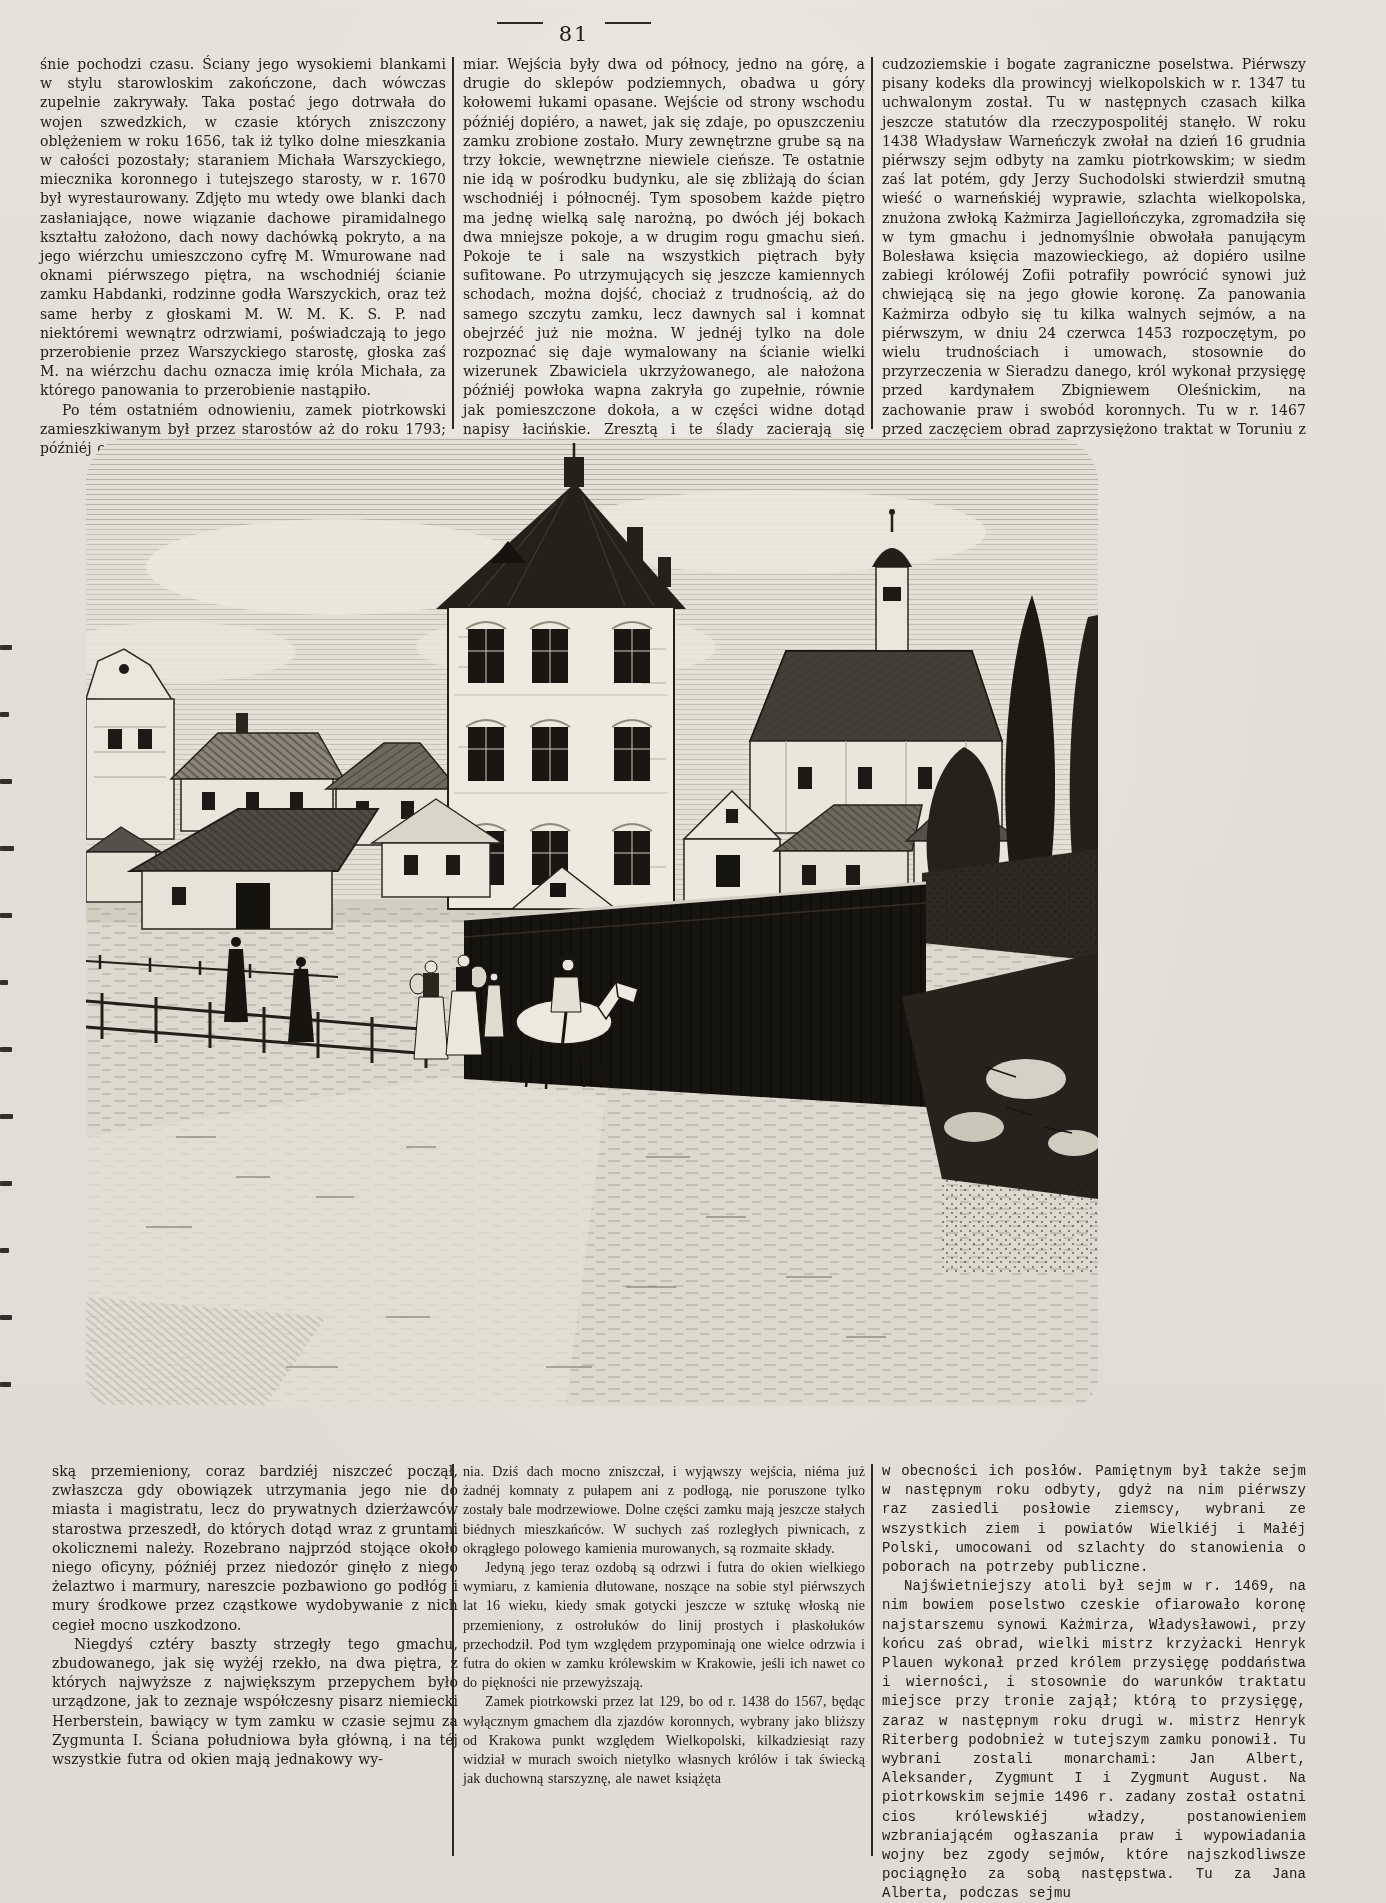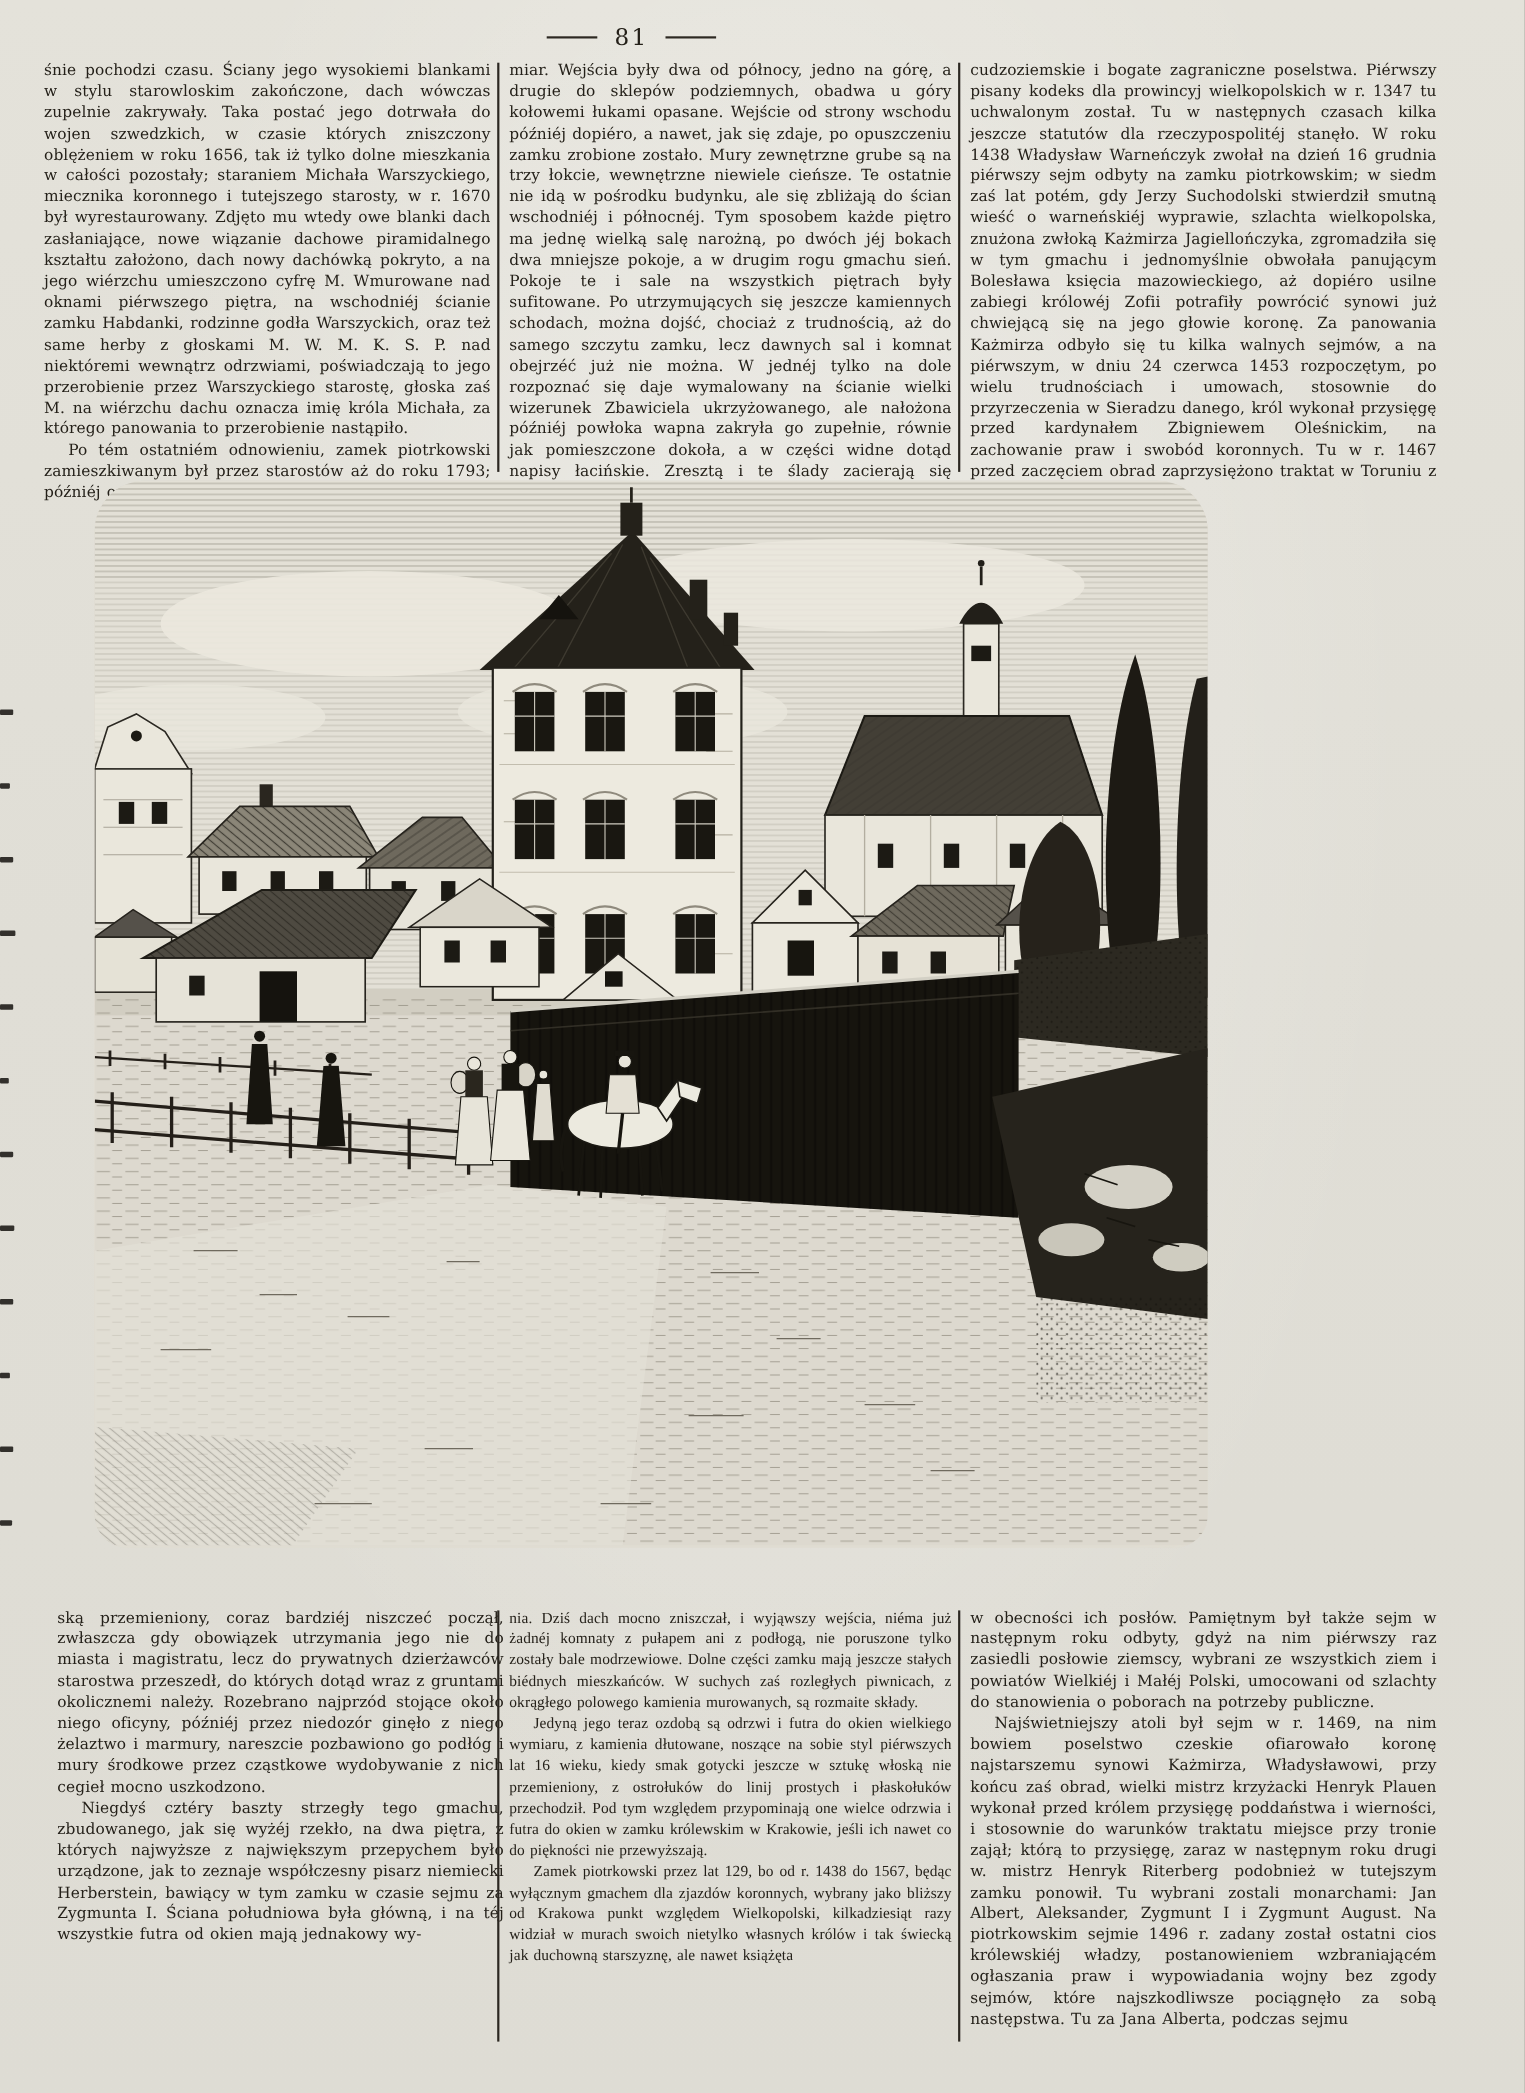--- a/index.html
+++ b/index.html
@@ -8,21 +8,21 @@
     width:1386px; height:1903px;
     background:
       radial-gradient(ellipse at 50% 35%, rgba(255,255,255,0.35), rgba(0,0,0,0.0) 60%),
       linear-gradient(180deg, #e4e2da 0%, #e0ded6 45%, #dedcd4 100%);
     font-family:"DejaVu Serif", serif;
     color:#242019;
     overflow:hidden;
   }
   .hdr {
     position:absolute; left:452px; top:22px; width:244px;
-    display:flex; align-items:center; justify-content:center; gap:16px;
+    display:flex; justify-content:center; gap:16px;
   }
   .hrule { display:inline-block; width:46px; height:2px; background:#2d2922; }
   .pnum { font-size:21px; letter-spacing:2px; }
   .col {
     position:absolute;
     text-align:justify;
     font-size:14px; line-height:19.2px;
     letter-spacing:0.1px; word-spacing:1px;
   }
   .col p { margin:0; }
@@ -311,21 +311,21 @@
     <p>ską przemieniony, coraz bardziéj niszczeć począł, zwłaszcza gdy obowiązek utrzymania jego nie do miasta i magistratu, lecz do prywatnych dzierżawców starostwa przeszedł, do których dotąd wraz z gruntami okolicznemi należy. Rozebrano najprzód stojące około niego oficyny, późniéj przez niedozór ginęło z niego żelaztwo i marmury, nareszcie pozbawiono go podłóg i mury środkowe przez cząstkowe wydobywanie z nich cegieł mocno uszkodzono.</p>
     <p class="ind">Niegdyś cztéry baszty strzegły tego gmachu, zbudowanego, jak się wyżéj rzekło, na dwa piętra, z których najwyższe z największym przepychem było urządzone, jak to zeznaje współczesny pisarz niemiecki Herberstein, bawiący w tym zamku w czasie sejmu za Zygmunta I. Ściana południowa była główną, i na téj wszystkie futra od okien mają jednakowy wy-</p>
   </div>
   <div class="vrule" style="left:452px; top:1464px; height:392px;"></div>
   <div class="col" style="left:463px; top:1462px; width:402px;font-family:Liberation Serif, serif;">
     <p>nia. Dziś dach mocno zniszczał, i wyjąwszy wejścia, niéma już żadnéj komnaty z pułapem ani z podłogą, nie poruszone tylko zostały bale modrzewiowe. Dolne części zamku mają jeszcze stałych biédnych mieszkańców. W suchych zaś rozległych piwnicach, z okrągłego polowego kamienia murowanych, są rozmaite składy.</p>
     <p class="ind">Jedyną jego teraz ozdobą są odrzwi i futra do okien wielkiego wymiaru, z kamienia dłutowane, noszące na sobie styl piérwszych lat 16 wieku, kiedy smak gotycki jeszcze w sztukę włoską nie przemieniony, z ostrołuków do linij prostych i płaskołuków przechodził. Pod tym względem przypominają one wielce odrzwia i futra do okien w zamku królewskim w Krakowie, jeśli ich nawet co do piękności nie przewyższają.</p>
     <p class="ind">Zamek piotrkowski przez lat 129, bo od r. 1438 do 1567, będąc wyłącznym gmachem dla zjazdów koronnych, wybrany jako bliższy od Krakowa punkt względem Wielkopolski, kilkadziesiąt razy widział w murach swoich nietylko własnych królów i tak świecką jak duchowną starszyznę, ale nawet książęta</p>
   </div>
   <div class="vrule" style="left:871px; top:1464px; height:392px;"></div>
-  <div class="col" style="left:882px; top:1462px; width:424px;">
+  <div class="col" style="left:882px; top:1462px; width:424px;font-family:Liberation Mono, monospace;">
     <p>w obecności ich posłów. Pamiętnym był także sejm w następnym roku odbyty, gdyż na nim piérwszy raz zasiedli posłowie ziemscy, wybrani ze wszystkich ziem i powiatów Wielkiéj i Małéj Polski, umocowani od szlachty do stanowienia o poborach na potrzeby publiczne.</p>
     <p class="ind">Najświetniejszy atoli był sejm w r. 1469, na nim bowiem poselstwo czeskie ofiarowało koronę najstarszemu synowi Każmirza, Władysławowi, przy końcu zaś obrad, wielki mistrz krzyżacki Henryk Plauen wykonał przed królem przysięgę poddaństwa i wierności, i stosownie do warunków traktatu miejsce przy tronie zajął; którą to przysięgę, zaraz w następnym roku drugi w. mistrz Henryk Riterberg podobnież w tutejszym zamku ponowił. Tu wybrani zostali monarchami: Jan Albert, Aleksander, Zygmunt I i Zygmunt August. Na piotrkowskim sejmie 1496 r. zadany został ostatni cios królewskiéj władzy, postanowieniem wzbraniającém ogłaszania praw i wypowiadania wojny bez zgody sejmów, które najszkodliwsze pociągnęło za sobą następstwa. Tu za Jana Alberta, podczas sejmu</p>
   </div>
 
   <i class="mark" style="top:645px;"></i>
   <i class="mark" style="top:712px; width:9px;"></i>
   <i class="mark" style="top:779px;"></i>
   <i class="mark" style="top:846px; width:14px;"></i>
   <i class="mark" style="top:913px;"></i>
   <i class="mark" style="top:980px; width:8px;"></i>

